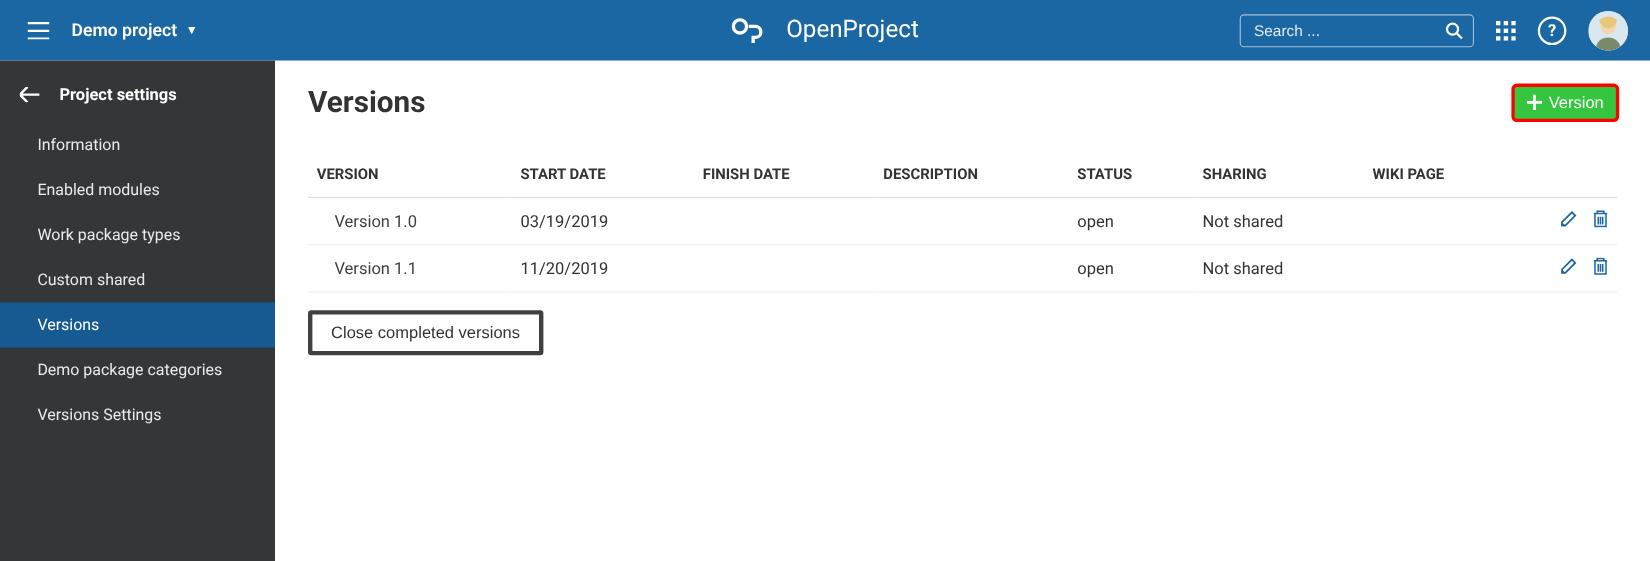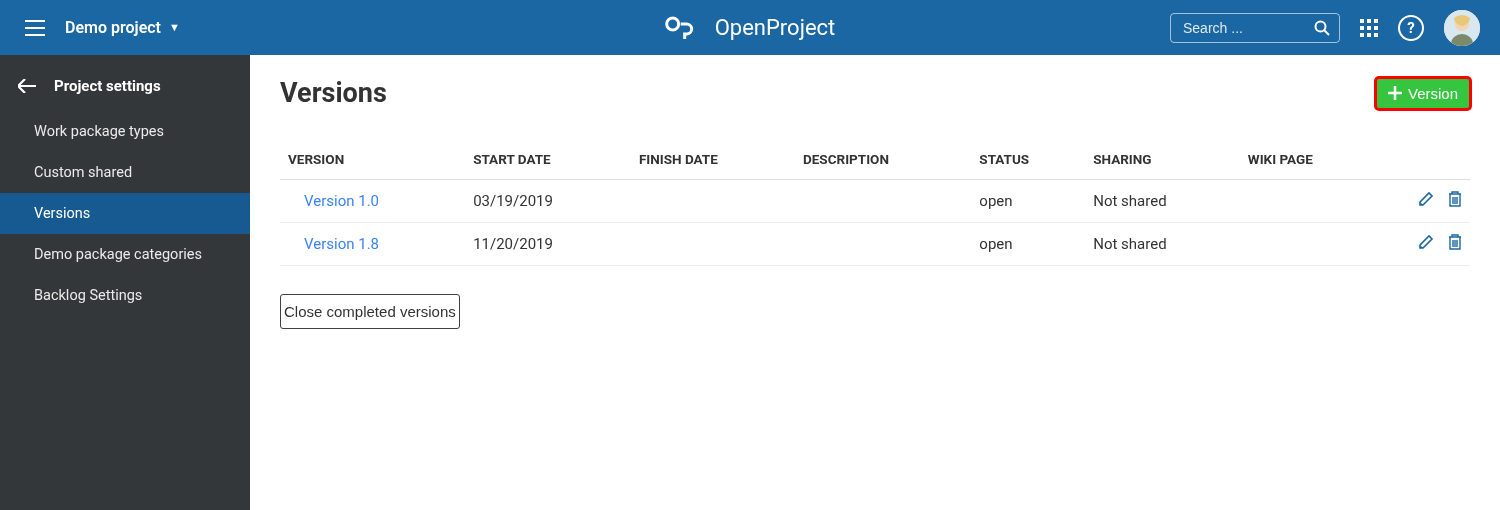--- a/index.html
+++ b/index.html
@@ -6,46 +6,46 @@
   body { font-family: -apple-system, BlinkMacSystemFont, "Segoe UI", Roboto, sans-serif; width: 1500px; height: 510px; overflow: hidden; background: #fff; }
   
   .topbar { background: #1a67a3; height: 55px; display: flex; align-items: center; color: #fff; padding: 4px 20px; }
   .hamburger { cursor: pointer; padding: 5px; margin-right: 15px; }
   .project-name { font-weight: 600; font-size: 16px; margin-right: 8px; }
   .dropdown-caret { font-size: 11px; }
   .logo-wrap { position: absolute; left: 50%; transform: translateX(-50%); display: flex; align-items: center; gap: 20px; }
   .logo-text { font-size: 22px; font-weight: 400; }
   .topbar-right { margin-left: auto; display: flex; align-items: center; gap: 20px; }
   .search-box { position: relative; }
-  .search-input { background: transparent; border: 1px solid rgba(255,255,255,0.6); border-radius: 4px; color: #fff; padding: 6px 38px 6px 12px; width: 170px; font-size: 14px; }
+  .search-input { background: transparent; border: 1px solid rgba(255,255,255,0.6); border-radius: 4px; color: #fff; padding: 6px 38px 6px 12px; width: 213px; font-size: 14px; }
   .search-input::placeholder { color: #e0eaf2; }
   .search-icon { position: absolute; right: 10px; top: 50%; transform: translateY(-50%); }
   .help-circle { border: 2px solid #fff; border-radius: 50%; width: 26px; height: 26px; display: flex; align-items: center; justify-content: center; font-weight: 700; font-size: 15px; }
   .avatar { width: 36px; height: 36px; border-radius: 50%; background: #f0d7b8; overflow: hidden; }
   
   .main-wrap { display: flex; height: calc(100% - 55px); }
   .sidebar { width: 250px; background: #333739; color: #ddd; padding-top: 10px; }
   .sidebar-header { display: flex; align-items: center; padding: 12px 20px 16px 18px; font-weight: 700; color: #fff; font-size: 15px; }
   .back-arrow { margin-right: 18px; font-size: 18px; }
   .sidebar-item { padding: 12px 20px 12px 34px; font-size: 14.5px; cursor: pointer; color: #eaeaea; }
   .sidebar-item.active { background: #175a91; color: #fff; }
   
   .content { flex: 1; padding: 22px 30px; }
   .content-header { display: flex; align-items: center; margin-bottom: 30px; }
   .page-title { font-size: 27px; font-weight: 700; color: #333; }
   .add-btn { margin-left: auto; background: #35c53f; color: #fff; border: none; border-radius: 3px; padding: 7px 12px; font-size: 15px; font-weight: 500; display: flex; align-items: center; gap: 6px; cursor: pointer; outline: 3px solid #ff0000; outline-offset: -1px; }
   
   .versions-table { width: 100%; border-collapse: collapse; }
   .versions-table th { text-align: left; font-size: 13.5px; font-weight: 700; color: #333; padding: 12px 8px; border-bottom: 1px solid #ddd; text-transform: uppercase; }
   .versions-table td { padding: 11px 8px; border-bottom: 1px solid #eee; font-size: 15px; color: #333; }
-  .version-link { color: #3b82f6; text-decoration: none; padding-left: 16px; display: inline-block; }
+  .version-link { color: #404040; text-decoration: none; padding-left: 16px; display: inline-block; }
   .action-cell { text-align: right; white-space: nowrap; width: 90px; }
   .action-icon { color: #1a67a3; cursor: pointer; margin-left: 14px; display: inline-block; }
   
-  .close-btn { margin-top: 28px; background: #fff; border: 1px solid #404040; border-radius: 3px; padding: 8px 3px; font-size: 15px; color: #333; cursor: pointer; }
+  .close-btn { margin-top: 16px; background: #fff; border: 4px solid #404040; border-radius: 3px; padding: 8px 17px; font-size: 15px; color: #333; cursor: pointer; }
   
   svg { display: block; }
 </style>
 </head>
 <body>
 
 <div class="topbar">
   <div class="hamburger">
     <svg width="20" height="16" viewBox="0 0 20 16">
         <path d="M0 0h20v2H0zM0 7h20v2H0zM0 14h20v2H0z" fill="#fff"></path>
@@ -101,25 +101,27 @@
   <div class="sidebar">
     <div class="sidebar-header">
       <span class="back-arrow">
         <svg width="18" height="14" viewBox="0 0 18 14">
             <path d="M7 0 L0 7 L7 14 M0 7 H18" stroke="#fff" stroke-width="2.2" fill="none"></path>
           </svg>
       </span>
       <span>Project settings</span>
     </div>
     <div id="sidebar-items">
+        <div class="sidebar-item">Information</div>
+        <div class="sidebar-item">Enabled modules</div>
         <div class="sidebar-item">Work package types</div>
         <div class="sidebar-item">Custom shared</div>
         <div class="sidebar-item active">Versions</div>
         <div class="sidebar-item">Demo package categories</div>
-        <div class="sidebar-item">Backlog Settings</div>
+        <div class="sidebar-item">Versions Settings</div>
       </div>
   </div>
 
   <div class="content">
     <div class="content-header">
       <h1 class="page-title">Versions</h1>
       <button class="add-btn">
         <span>
           <svg width="14" height="14" viewBox="0 0 14 14">
               <path d="M7 0v14M0 7h14" stroke="#fff" stroke-width="2.5"></path>
@@ -152,21 +154,21 @@
             <td>Not shared</td>
             <td></td>
             <td class="action-cell"><span class="action-icon"><svg width="16" height="16" viewBox="0 0 16 16">
                   <path d="M2 11 L11 2 L14 5 L5 14 L2 14 Z" fill="none" stroke="#1a67a3" stroke-width="1.6"></path>
                   <path d="M2 14 L2 11 L5 14 Z" fill="#1a67a3"></path>
                 </svg></span><span class="action-icon"><svg width="14" height="16" viewBox="0 0 14 16">
                   <path d="M1 3 h12 M4 3 V1 h6 v2 M2 3 v12 h10 V3 M5 6 v7 M7 6 v7 M9 6 v7" stroke="#1a67a3" stroke-width="1.4" fill="none"></path>
                 </svg></span></td>
           </tr>
           <tr>
-            <td><a class="version-link">Version 1.8</a></td>
+            <td><a class="version-link">Version 1.1</a></td>
             <td>11/20/2019</td>
             <td></td>
             <td></td>
             <td>open</td>
             <td>Not shared</td>
             <td></td>
             <td class="action-cell"><span class="action-icon"><svg width="16" height="16" viewBox="0 0 16 16">
                   <path d="M2 11 L11 2 L14 5 L5 14 L2 14 Z" fill="none" stroke="#1a67a3" stroke-width="1.6"></path>
                   <path d="M2 14 L2 11 L5 14 Z" fill="#1a67a3"></path>
                 </svg></span><span class="action-icon"><svg width="14" height="16" viewBox="0 0 14 16">

